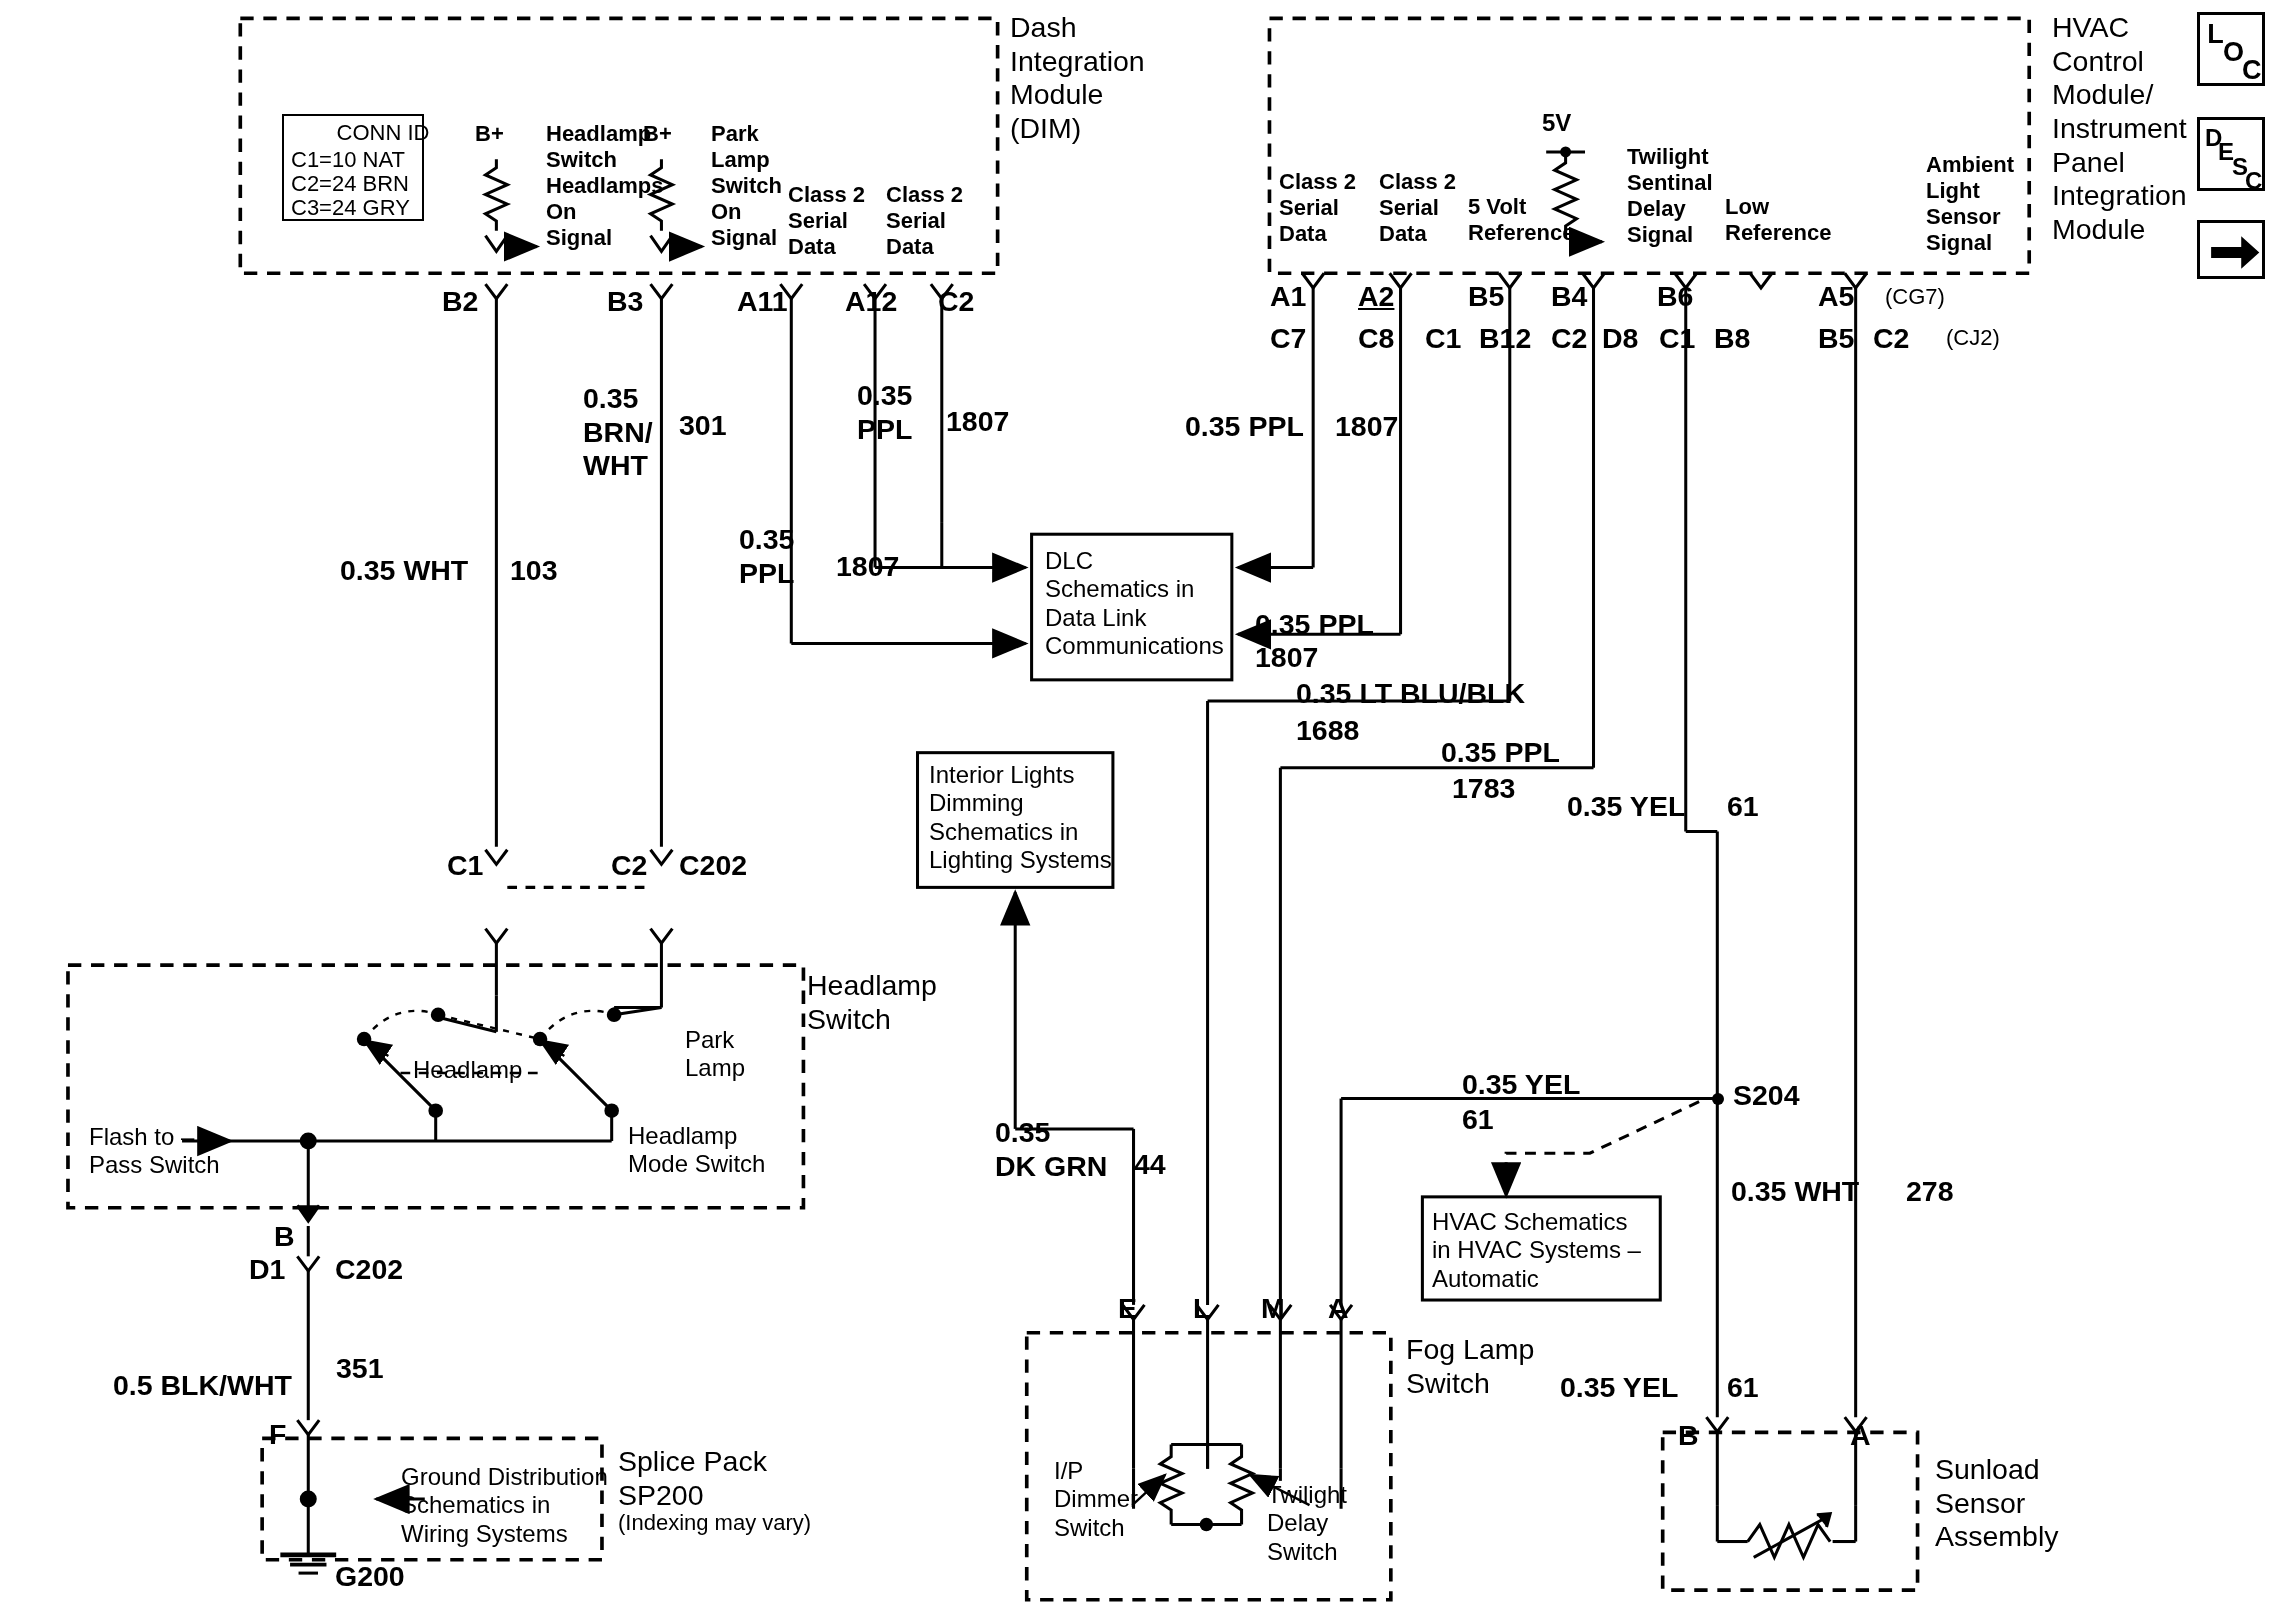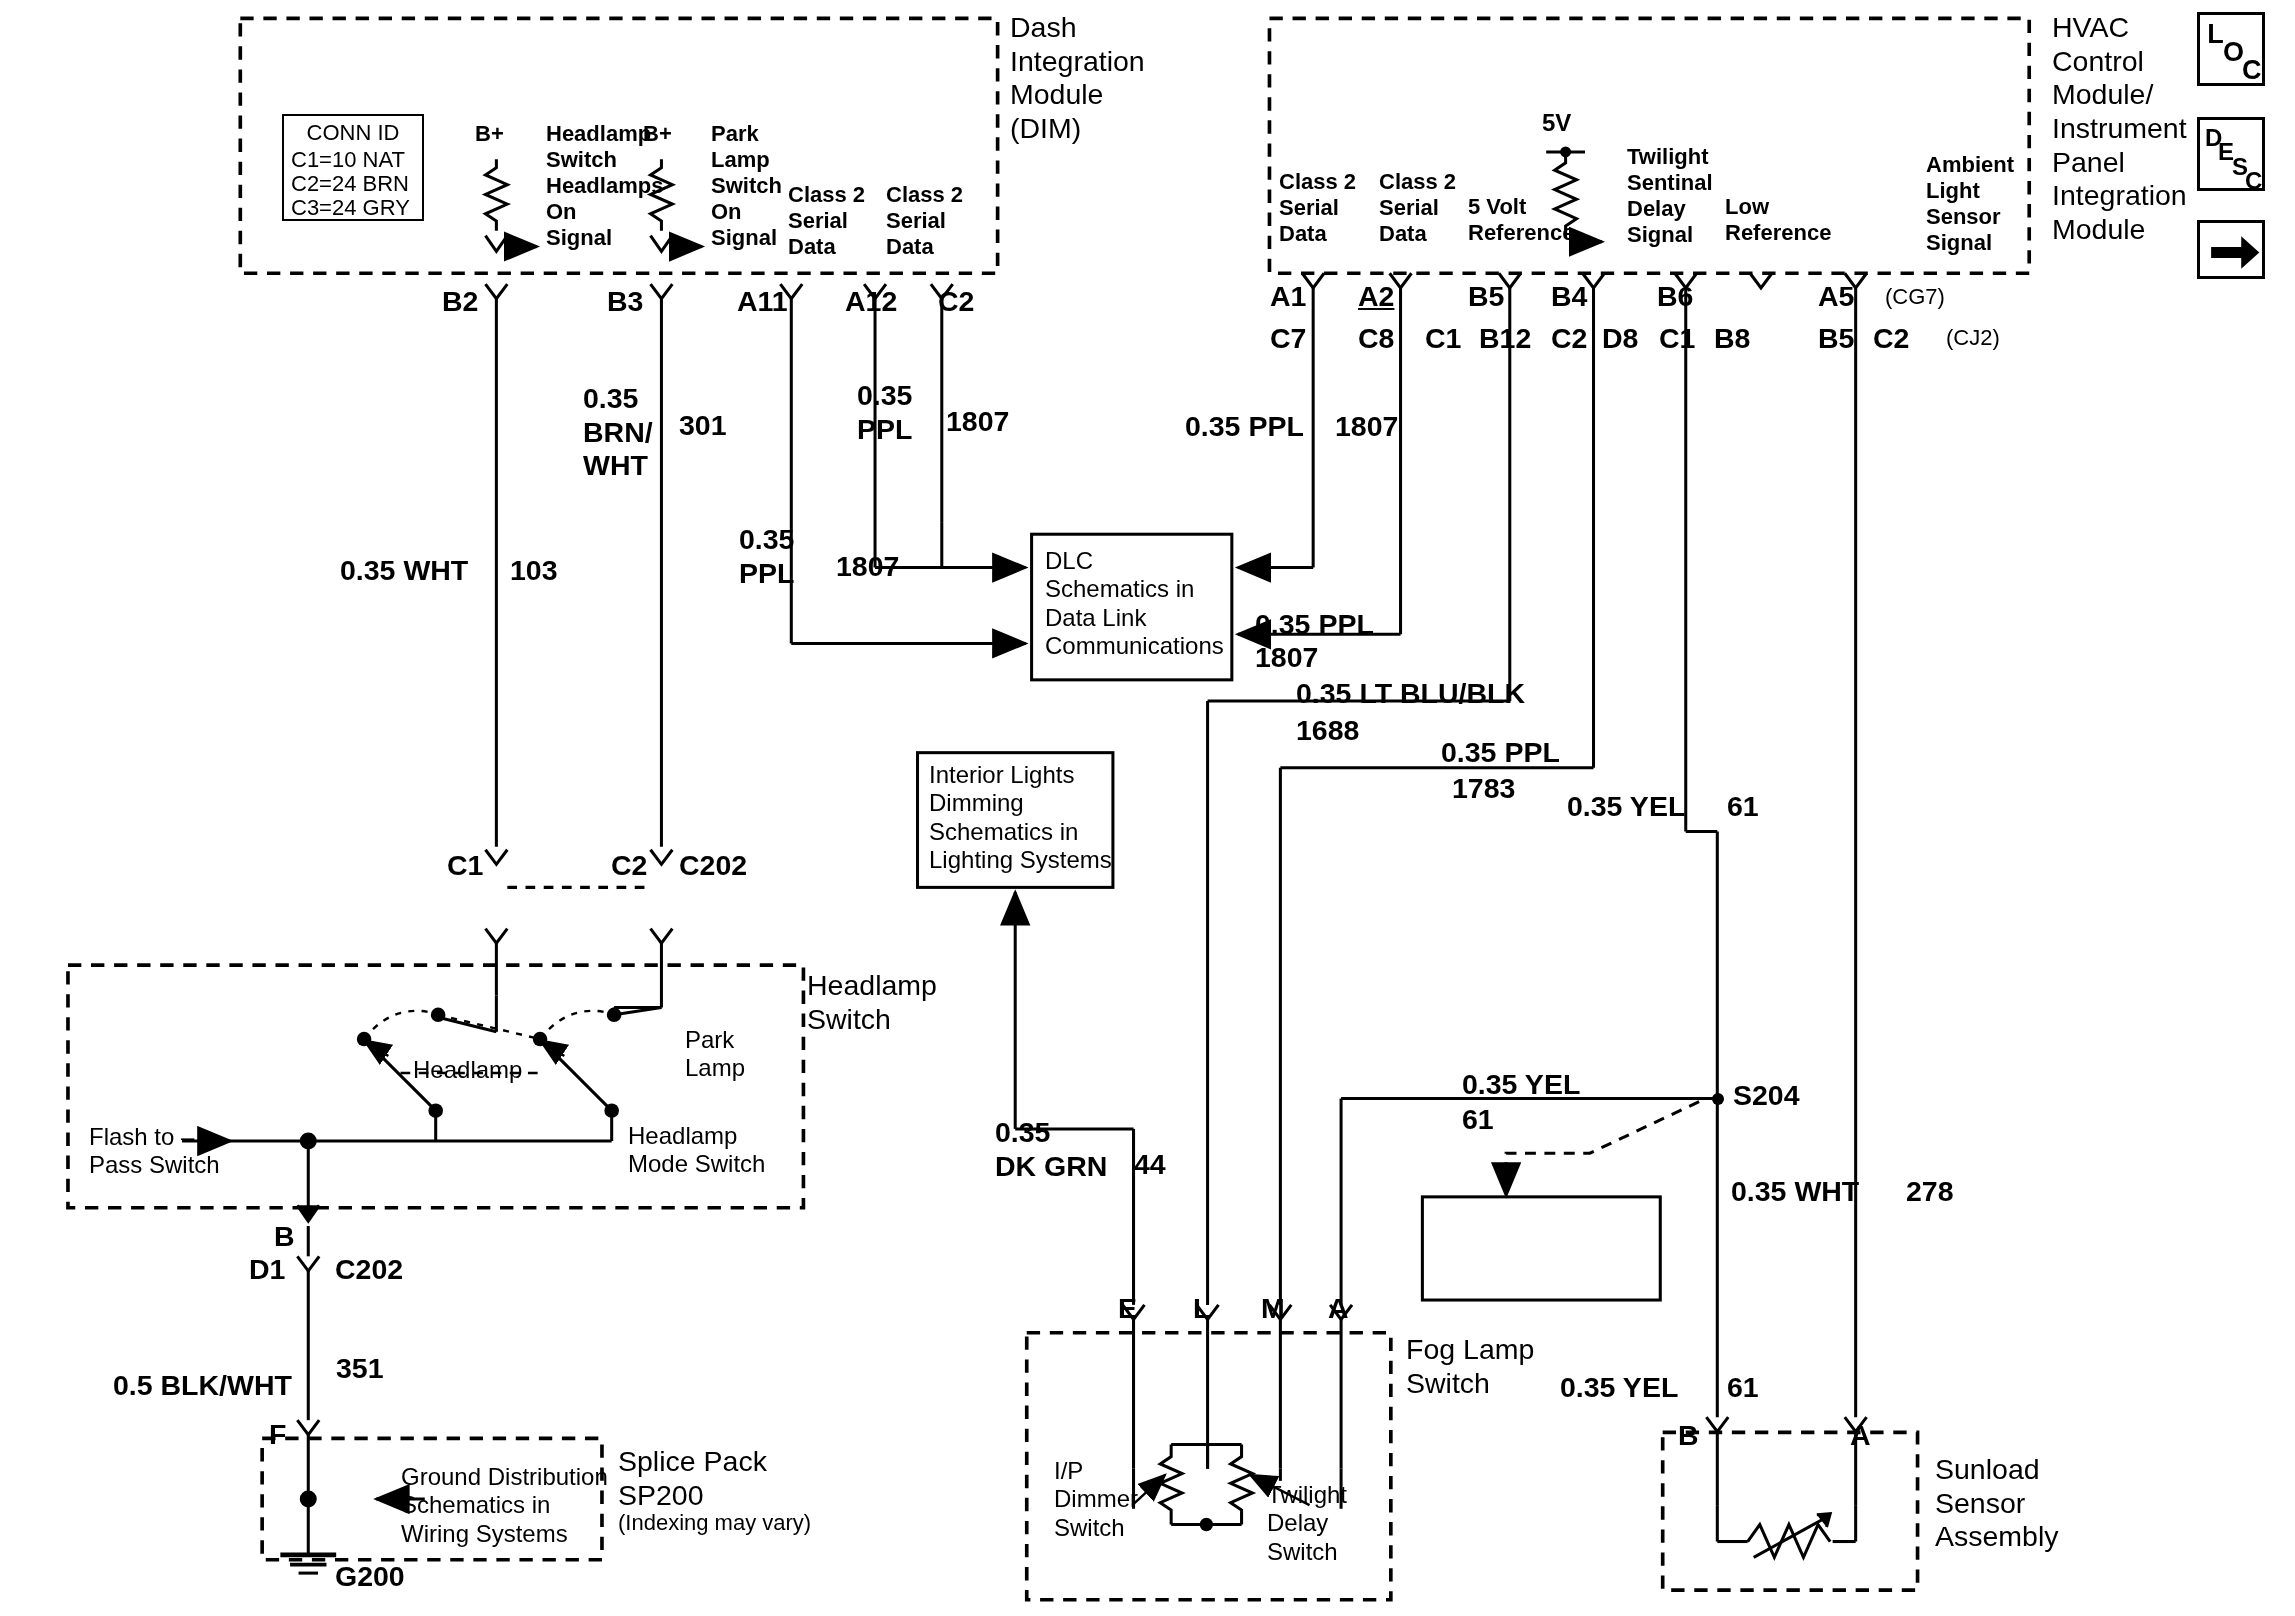--- a/index.html
+++ b/index.html
@@ -23,21 +23,21 @@
     font-family: "Liberation Sans", sans-serif;
     color: #000;
     white-space: pre;
     line-height: 1.18;
   }
   .t22 { font-size: 22px; }
   .t24 { font-size: 24px; }
   .t26 { font-size: 27px; }
   .t28 { font-size: 28.5px; }
   .b { font-weight: bold; }
-  .ctr { text-align: center; }
+  .ctr { text-align: center; padding-left: 30px; }
   
   .box {
     position: absolute;
     border: 2.4px solid #000;
     background: transparent;
     box-sizing: border-box;
   }
   .dot {
     position: absolute;
     width: 12px;
@@ -392,20 +392,23 @@
   <div class="txt t24" style="left:1045px; top:547px; width:182px;">DLC
 Schematics in
 Data Link
 Communications</div>
 
   <div class="txt t24" style="left:929px; top:761px; width:182px;">Interior Lights
 Dimming
 Schematics in
 Lighting Systems</div>
 
+  <div class="txt t24" style="left:1432px; top:1208px; width:228px;">HVAC Schematics
+in HVAC Systems –
+Automatic</div>
 
   <div class="txt t28 b" style="left:447px; top:849px;">C1</div>
   <div class="txt t28 b" style="left:611px; top:849px;">C2</div>
   <div class="txt t28 b" style="left:679px; top:849px;">C202</div>
 
   <div class="txt t28" style="left:807px; top:969px;">Headlamp
 Switch</div>
 
   <div class="txt t24" style="left:413px; top:1056px;">Headlamp</div>
   <div class="txt t24" style="left:685px; top:1026px;">Park

